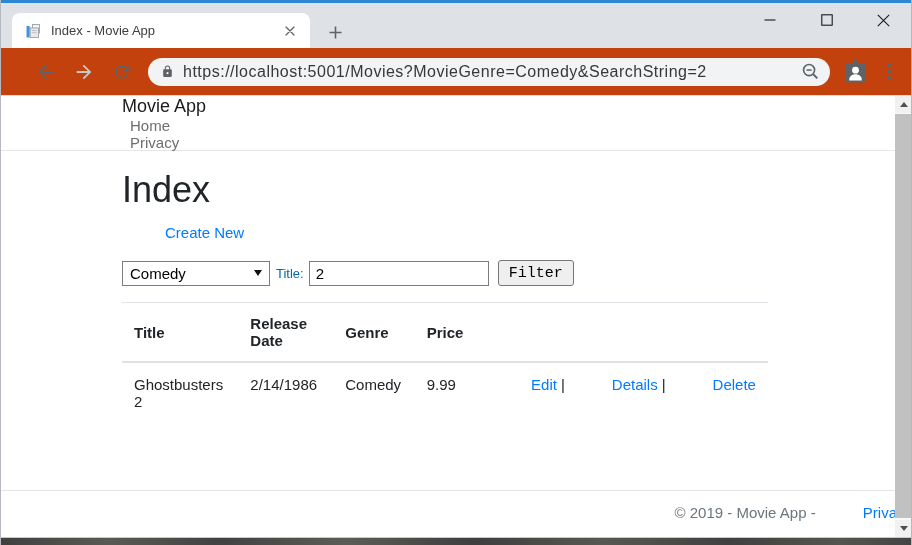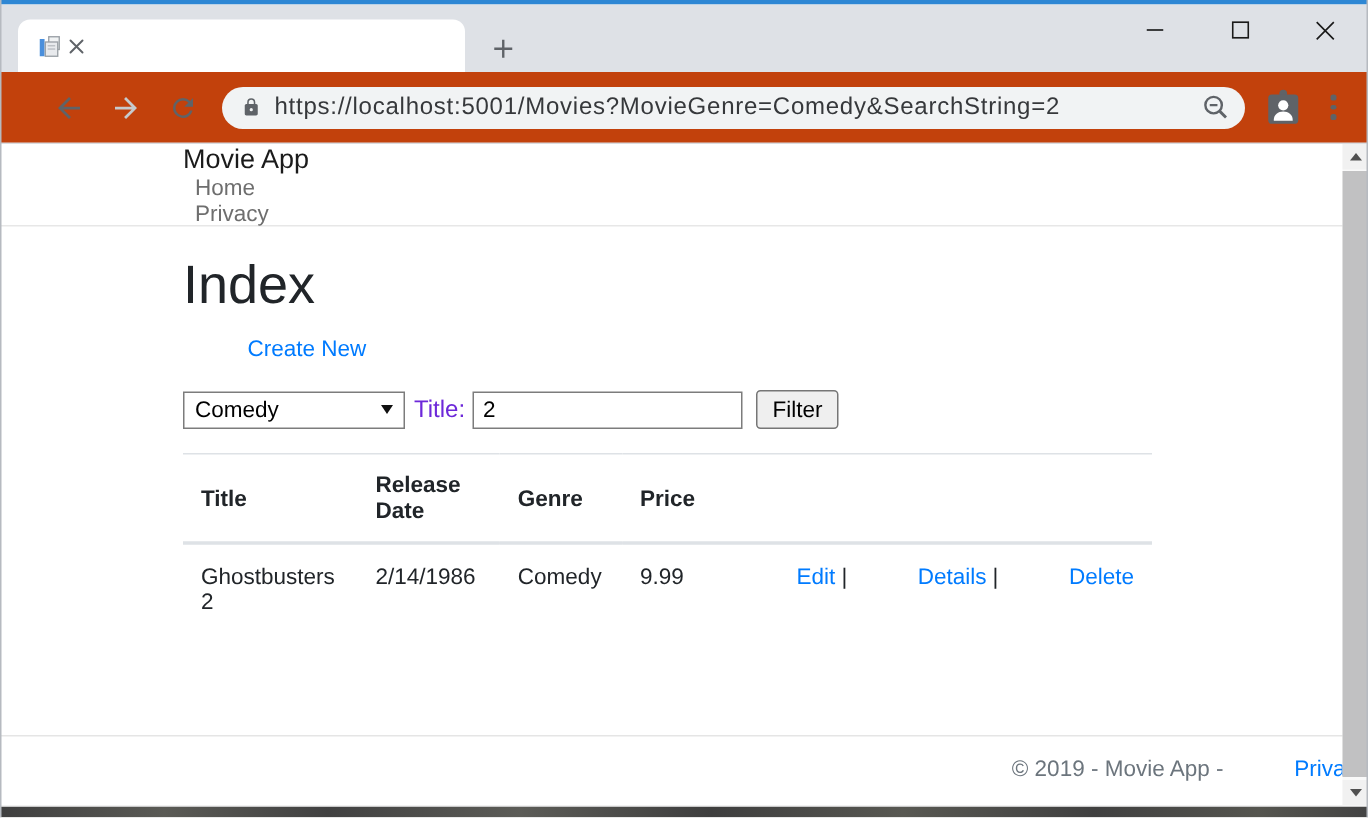--- a/index.html
+++ b/index.html
@@ -42,25 +42,25 @@
   main{padding-top:18px;}
   h1{font-size:36px;font-weight:500;color:#212529;margin:0 0 12px 0;line-height:1.15;}
   .create{font-size:15px;margin:0 0 16px 0;line-height:1.45;}
   a.link{color:#007bff;text-decoration:none;cursor:pointer;margin-left:43px;}
 
   .filter-row{display:flex;align-items:center;margin-bottom:16px;}
   .genre-select{width:148px;height:25px;border:1px solid #7c7c7c;background:#fff;display:flex;
     align-items:center;box-sizing:border-box;padding:0 7px;font-size:15px;color:#000;cursor:pointer;}
   .genre-select .sel-text{flex:1;}
   .sel-arrow{width:0;height:0;border-left:4.5px solid transparent;border-right:4.5px solid transparent;border-top:6px solid #111;}
-  .title-label{margin:1px 5px 0 6px;font-size:16px;color:#6d28d9;}
+  .title-label{margin:1px 5px 0 6px;font-size:13px;color:#0369a1;}
   .search-input{width:180px;height:25px;box-sizing:border-box;border:1px solid #7c7c7c;font-size:15px;
     padding:0 6px;color:#000;font-family:"Liberation Sans",sans-serif;outline:none;border-radius:0;}
   .filter-btn{margin-left:9px;height:26px;padding:0 10px;background:#efefef;border:1px solid #767676;
-    border-radius:3px;font-size:15px;color:#000;font-family:Liberation Sans, sans-serif;cursor:pointer;}
+    border-radius:3px;font-size:15px;color:#000;font-family:Liberation Mono, monospace;cursor:pointer;}
 
   table.movies{width:646px;border-collapse:collapse;font-size:15px;color:#212529;}
   table.movies th{text-align:left;font-weight:bold;padding:12px;
     border-top:1px solid #dee2e6;border-bottom:2px solid #dee2e6;}
   table.movies td{padding:13px 12px;vertical-align:top;}
   .sep{color:#212529;margin:0 4px;}
 
   .footer{position:absolute;left:0;top:394px;width:100%;border-top:1px solid #e5e5e5;background:#fff;text-align:right;}
   .footer-inner{margin-left:122px;padding-top:13px;font-size:15px;color:#6c757d;}
 
@@ -88,20 +88,21 @@
     <div class="tab">
       <span class="favicon">
         <svg width="16" height="16" viewBox="0 0 16 16">
           <rect x="7.5" y="1.5" width="7" height="8.5" fill="#f1f3f4" stroke="#9aa0a6" stroke-width="0.9"></rect>
           <rect x="1.5" y="3" width="3.2" height="11.5" fill="#4a8fdc"></rect>
           <rect x="5.2" y="5" width="8.3" height="9.5" fill="#e8eaed" stroke="#9aa0a6" stroke-width="0.9"></rect>
           <rect x="6.8" y="7" width="5" height="1" fill="#bdc1c6"></rect>
           <rect x="6.8" y="9.2" width="5" height="1" fill="#bdc1c6"></rect>
         </svg>
       </span>
+      <span class="tab-title">Index - Movie App</span>
       <span class="tab-close">
         <svg width="10" height="10" viewBox="0 0 10 10">
             <path d="M1 1l8 8M9 1l-8 8" stroke="#5f6368" stroke-width="1.3" stroke-linecap="round"></path>
           </svg>
       </span>
     </div>
     <div class="newtab">
       <svg width="13" height="13" viewBox="0 0 13 13">
           <path d="M6.5 0.5v12M0.5 6.5h12" stroke="#5f6368" stroke-width="1.6"></path>
         </svg>

